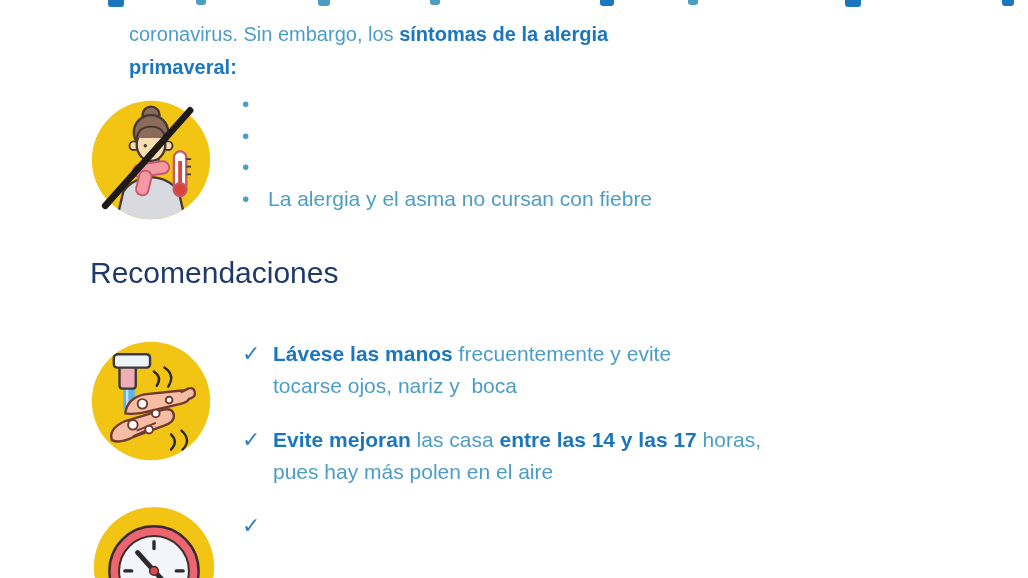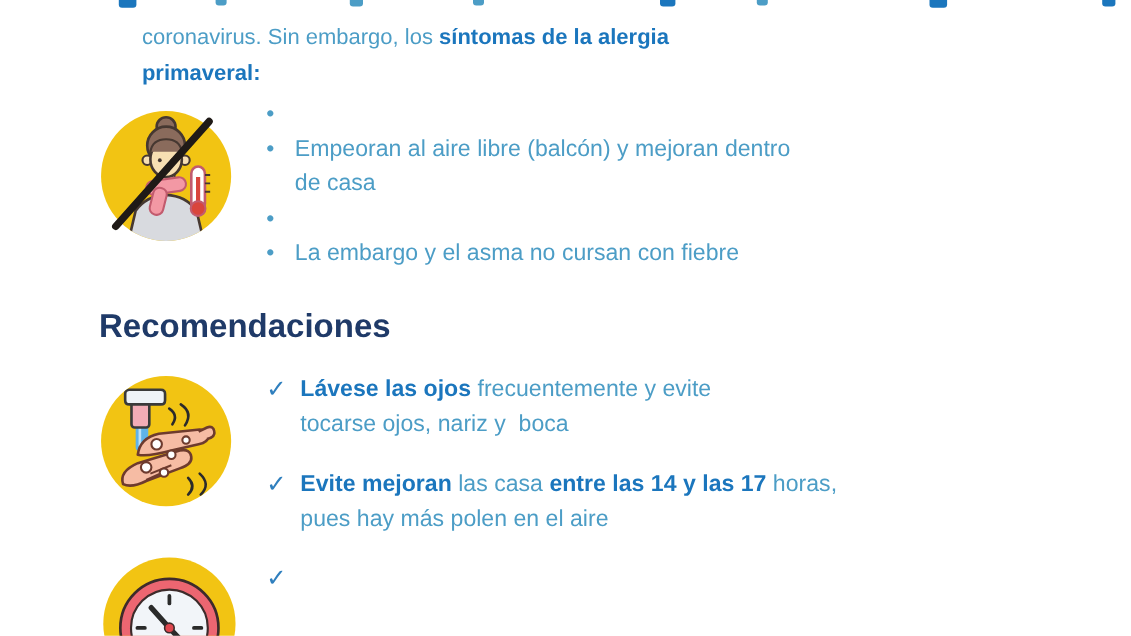--- a/index.html
+++ b/index.html
@@ -50,22 +50,22 @@
     position:absolute;left:242px;top:88px;width:640px;
     list-style:none;
     font-size:21px;line-height:31.5px;
     color:var(--text-regular);
   }
   .bullets li{display:flex;}
   .bullets .dot{width:12px;margin-right:14px;flex:0 0 auto;}
   .bullets .btext{white-space:pre-wrap;}
 
   .heading{
-    position:absolute;left:90px;top:280px;
-    font-size:30px;font-weight:700;color:var(--heading);text-align:right;
+    position:absolute;left:90px;top:256px;
+    font-size:30px;font-weight:400;color:var(--heading);text-align:right;
   }
 
   .rec-list{
     position:absolute;left:242px;top:338px;width:720px;
     font-size:21px;line-height:32px;
     color:var(--text-regular);
   }
   .rec-item{display:flex;margin-bottom:22px;}
   .rec-item .check{
     color:var(--check);font-size:22px;
@@ -122,29 +122,27 @@
   </g>
   <line x1="106" y1="13" x2="17" y2="113" stroke="#1f1a17" stroke-width="7" stroke-linecap="round"></line>
 </svg>
 
 <ul class="bullets">
     <li>
       <span class="dot">•</span>
     </li>
     <li>
       <span class="dot">•</span>
-      <span class="btext">Empeoran al aire libre (balcón) y mejoran dentro
-de casa</span>
-    </li>
-    <li>
-      <span class="dot">•</span>
-    </li>
-    <li>
-      <span class="dot">•</span>
-      <span class="btext">La embargo y el asma no cursan con fiebre</span>
+    </li>
+    <li>
+      <span class="dot">•</span>
+    </li>
+    <li>
+      <span class="dot">•</span>
+      <span class="btext">La alergia y el asma no cursan con fiebre</span>
     </li>
   </ul>
 
 <h2 class="heading">Recomendaciones</h2>
 
 <svg class="icon icon-wash" viewBox="0 0 130 130" aria-hidden="true">
   <defs>
       <clipPath id="c2">
         <circle cx="65" cy="65" r="62"></circle>
       </clipPath>
@@ -181,21 +179,21 @@
   <line x1="66" y1="100" x2="66" y2="93" stroke="#2b2b2b" stroke-width="3.5" stroke-linecap="round"></line>
   <line x1="36" y1="70" x2="43" y2="70" stroke="#2b2b2b" stroke-width="3.5" stroke-linecap="round"></line>
   <line x1="66" y1="70" x2="49" y2="51" stroke="#2b2b2b" stroke-width="5" stroke-linecap="round"></line>
   <line x1="66" y1="70" x2="81" y2="86" stroke="#2b2b2b" stroke-width="5" stroke-linecap="round"></line>
   <circle cx="66" cy="70" r="4.5" fill="#e0474f" stroke="#3d2b2b" stroke-width="1.5"></circle>
 </svg>
 
 <div class="rec-list">
     <div class="rec-item">
       <span class="check">✓</span>
-      <span class="rtext"><span class="b">Lávese las ojos</span><span> frecuentemente y evite
+      <span class="rtext"><span class="b">Lávese las manos</span><span> frecuentemente y evite
 tocarse ojos, nariz y  boca</span></span>
     </div>
     <div class="rec-item">
       <span class="check">✓</span>
       <span class="rtext"><span class="b">Evite mejoran</span><span> las casa </span><span class="b">entre las 14 y las 17</span><span> horas,
 pues hay más polen en el aire</span></span>
     </div>
     <div class="rec-item">
       <span class="check">✓</span>
     </div>

